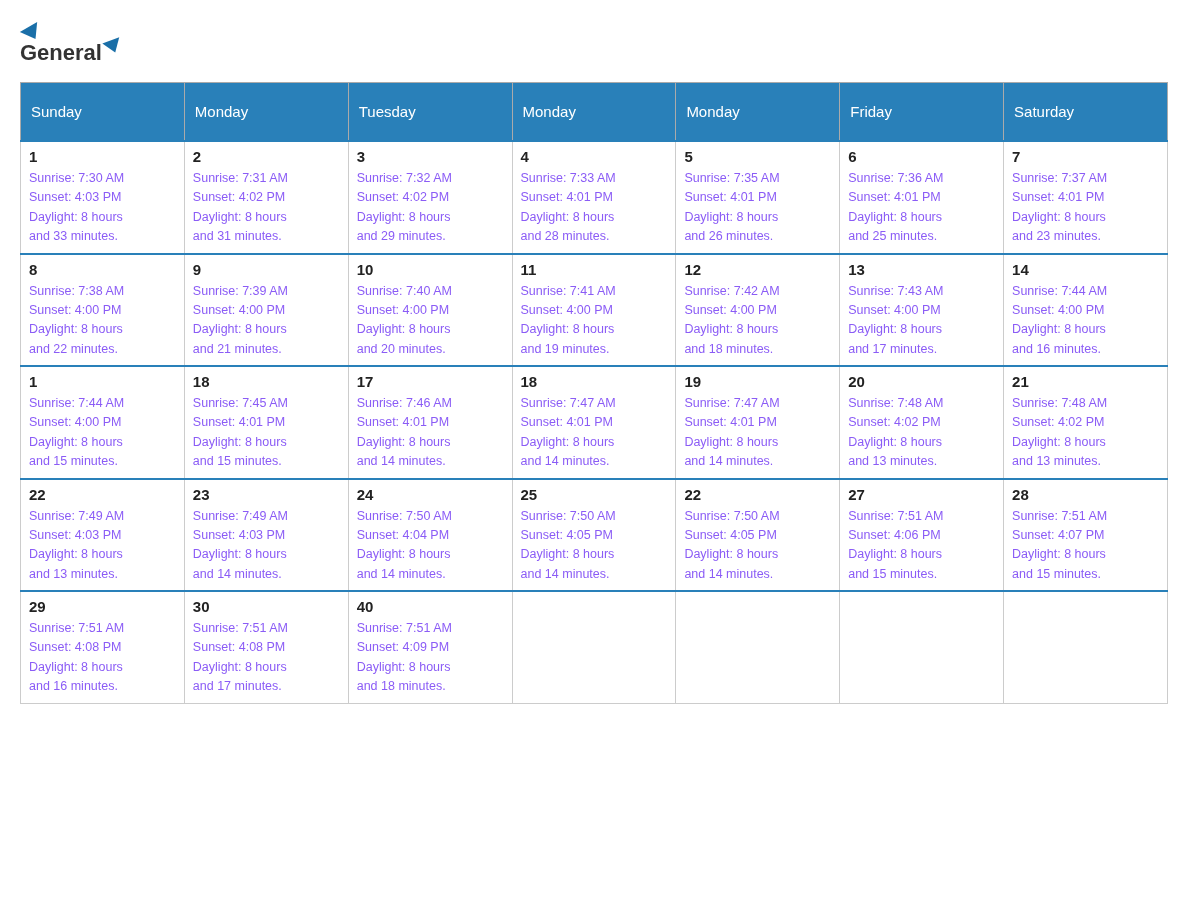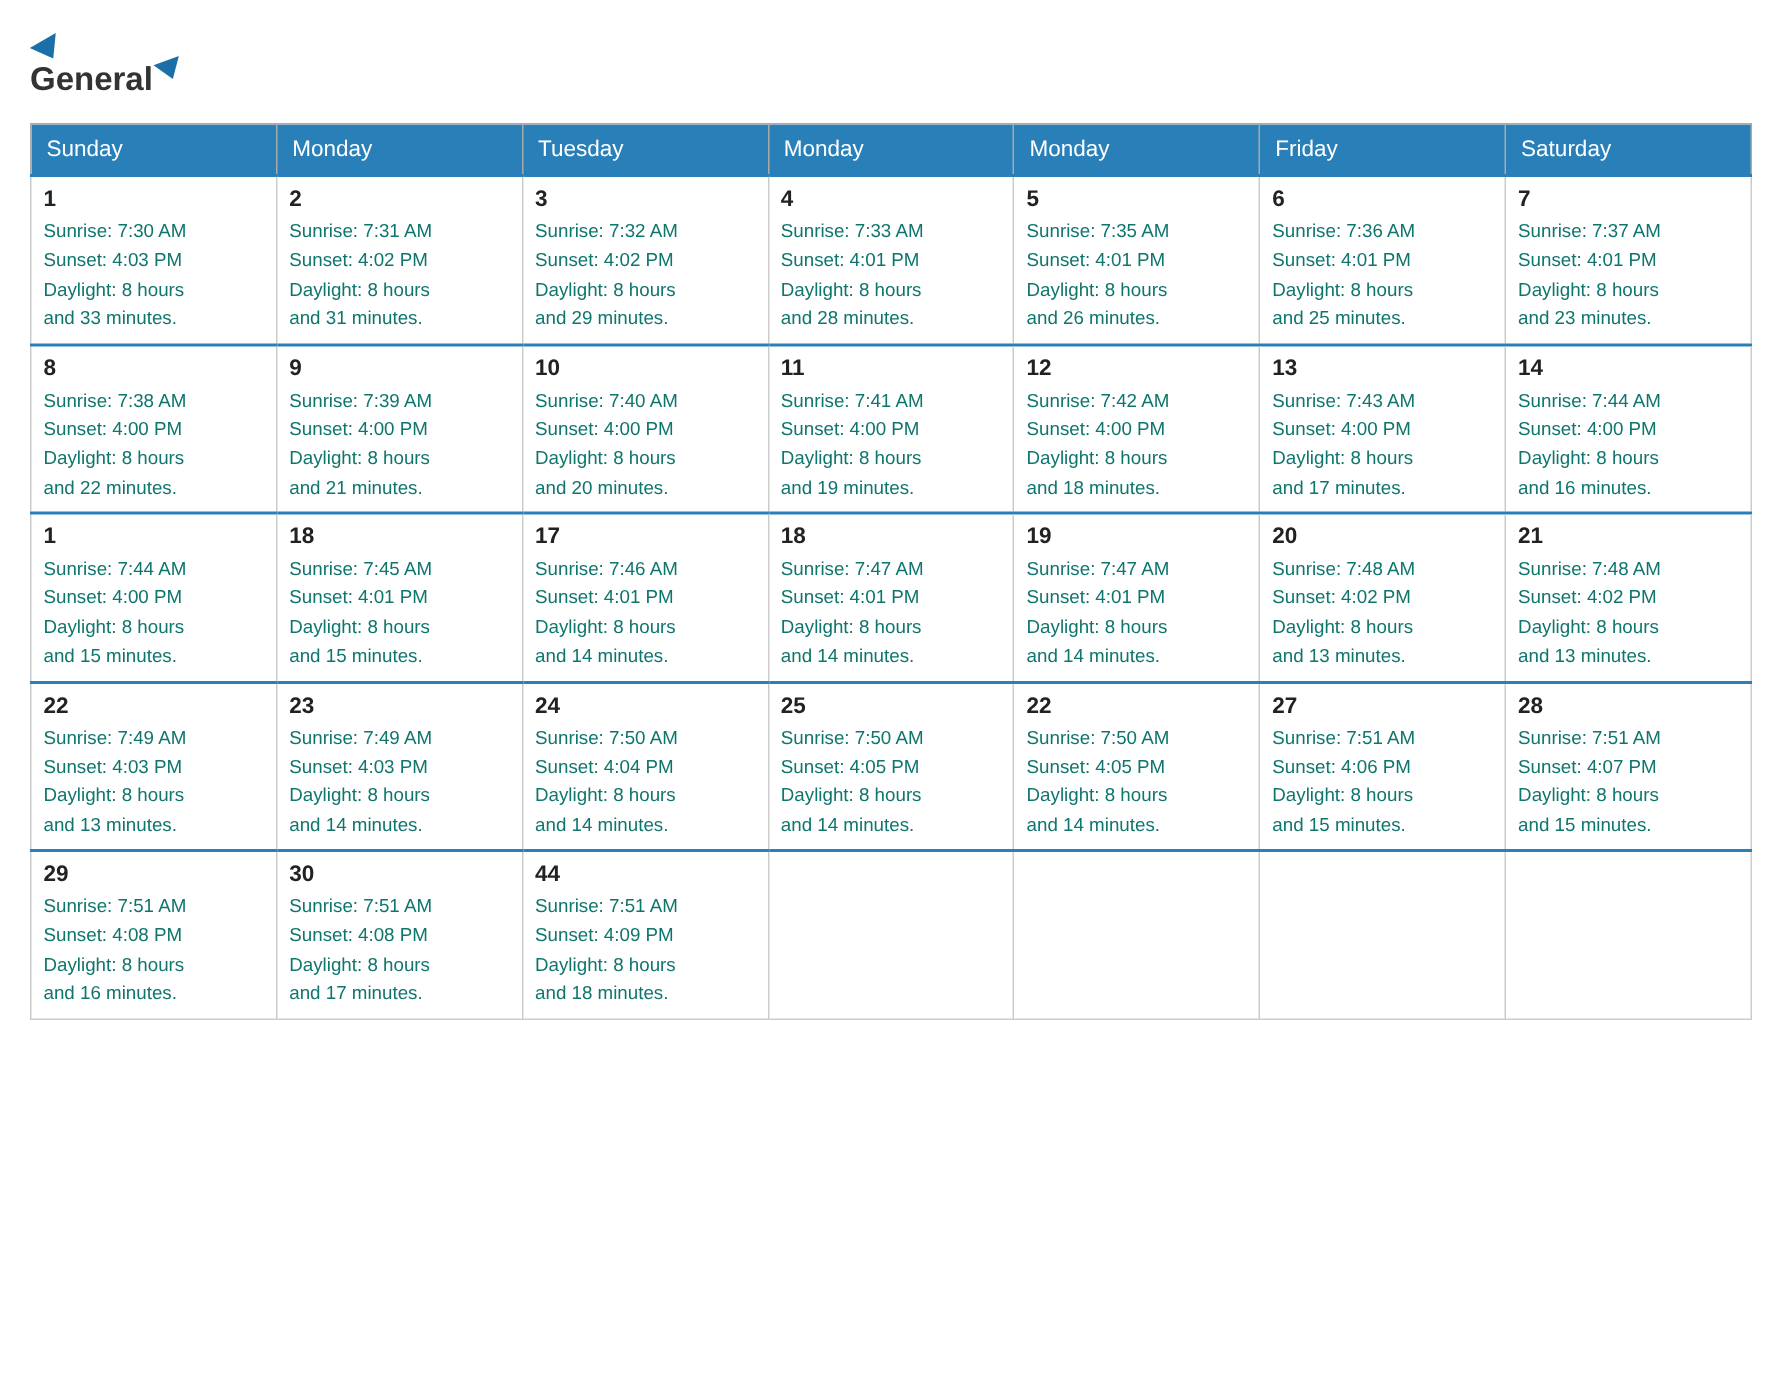--- a/index.html
+++ b/index.html
@@ -62,21 +62,21 @@
     .calendar {
       width: 100%;
       border-collapse: collapse;
       border: 1px solid #aaa;
     }
     .calendar th {
       background: #2980b9;
       color: #fff;
       font-size: 15px;
       font-weight: normal;
-      padding: 8px 10px;
+      padding: 20px 10px;
       border: 1px solid #aaa;
       text-align: left;
     }
     .calendar td {
       vertical-align: top;
       border: 1px solid #ccc;
       padding: 6px 8px;
       width: 14.28%;
       min-height: 100px;
       font-size: 13px;
@@ -89,21 +89,21 @@
     .day-num {
       font-size: 15px;
       font-weight: bold;
       display: block;
       margin-bottom: 4px;
       color: #222;
     }
     .day-detail {
       font-size: 12.5px;
       line-height: 1.55;
-      color: #0f766e;
+      color: #8b5cf6;
     }
     .empty-cell {
       background: #fff;
     }
   </style>
 </head>
 <body>
 
 <div class="header">
   <div class="logo-area">
@@ -410,21 +410,21 @@
         <td>
           <span class="day-num">30</span>
         <div class="day-detail">
           Sunrise: 7:51 AM<br>
           Sunset: 4:08 PM<br>
           Daylight: 8 hours<br>
           and 17 minutes.
         </div>
         </td>
         <td>
-          <span class="day-num">44</span>
+          <span class="day-num">40</span>
         <div class="day-detail">
           Sunrise: 7:51 AM<br>
           Sunset: 4:09 PM<br>
           Daylight: 8 hours<br>
           and 18 minutes.
         </div>
         </td>
         <td class="empty-cell"></td>
         <td class="empty-cell"></td>
         <td class="empty-cell"></td>

